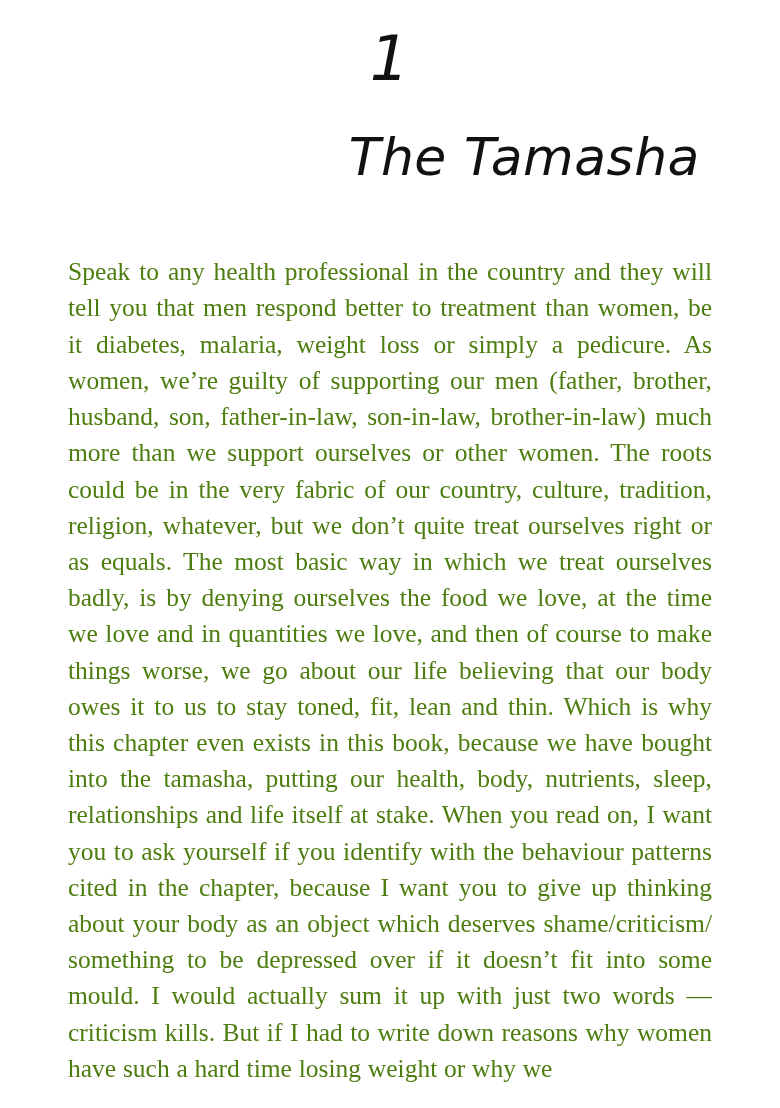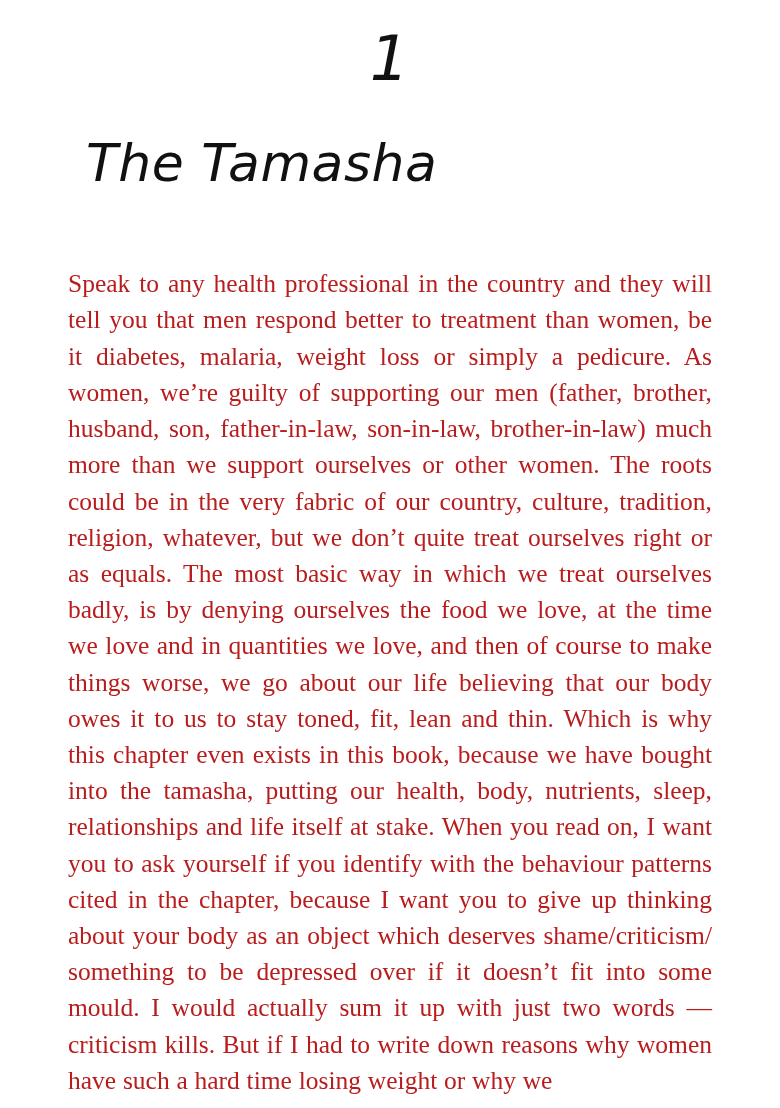--- a/index.html
+++ b/index.html
@@ -28,40 +28,40 @@
     text-align: center;
     font-family: "DejaVu Sans", sans-serif;
     font-size: 62px;
     font-weight: 400;
     font-style: italic;
     line-height: 1.05;
     letter-spacing: 1px;
     color: #111111;
   }
   .chapter-title {
-    margin: 18px;
+    margin: 12px;
     padding-top: 26px;
-    text-align: left;
+    text-align: right;
     font-family: "DejaVu Sans", sans-serif;
     font-size: 52px;
     font-weight: 400;
     font-style: italic;
     line-height: 1.1;
     letter-spacing: 0.5px;
     color: #111111;
   }
   .body-copy {
     margin: 0;
     padding-top: 56px;
     text-align: justify;
     text-justify: inter-word;
     font-family: "Liberation Serif", serif;
     font-size: 25.5px;
     line-height: 36.2px;
-    color: #b91c1c;
+    color: #4d7c0f;
     hyphens: none;
     word-spacing: 0.4px;
   }
   .body-copy .para {
     margin: 0;
     text-indent: 0;
   }
 </style>
 </head>
 <body>

